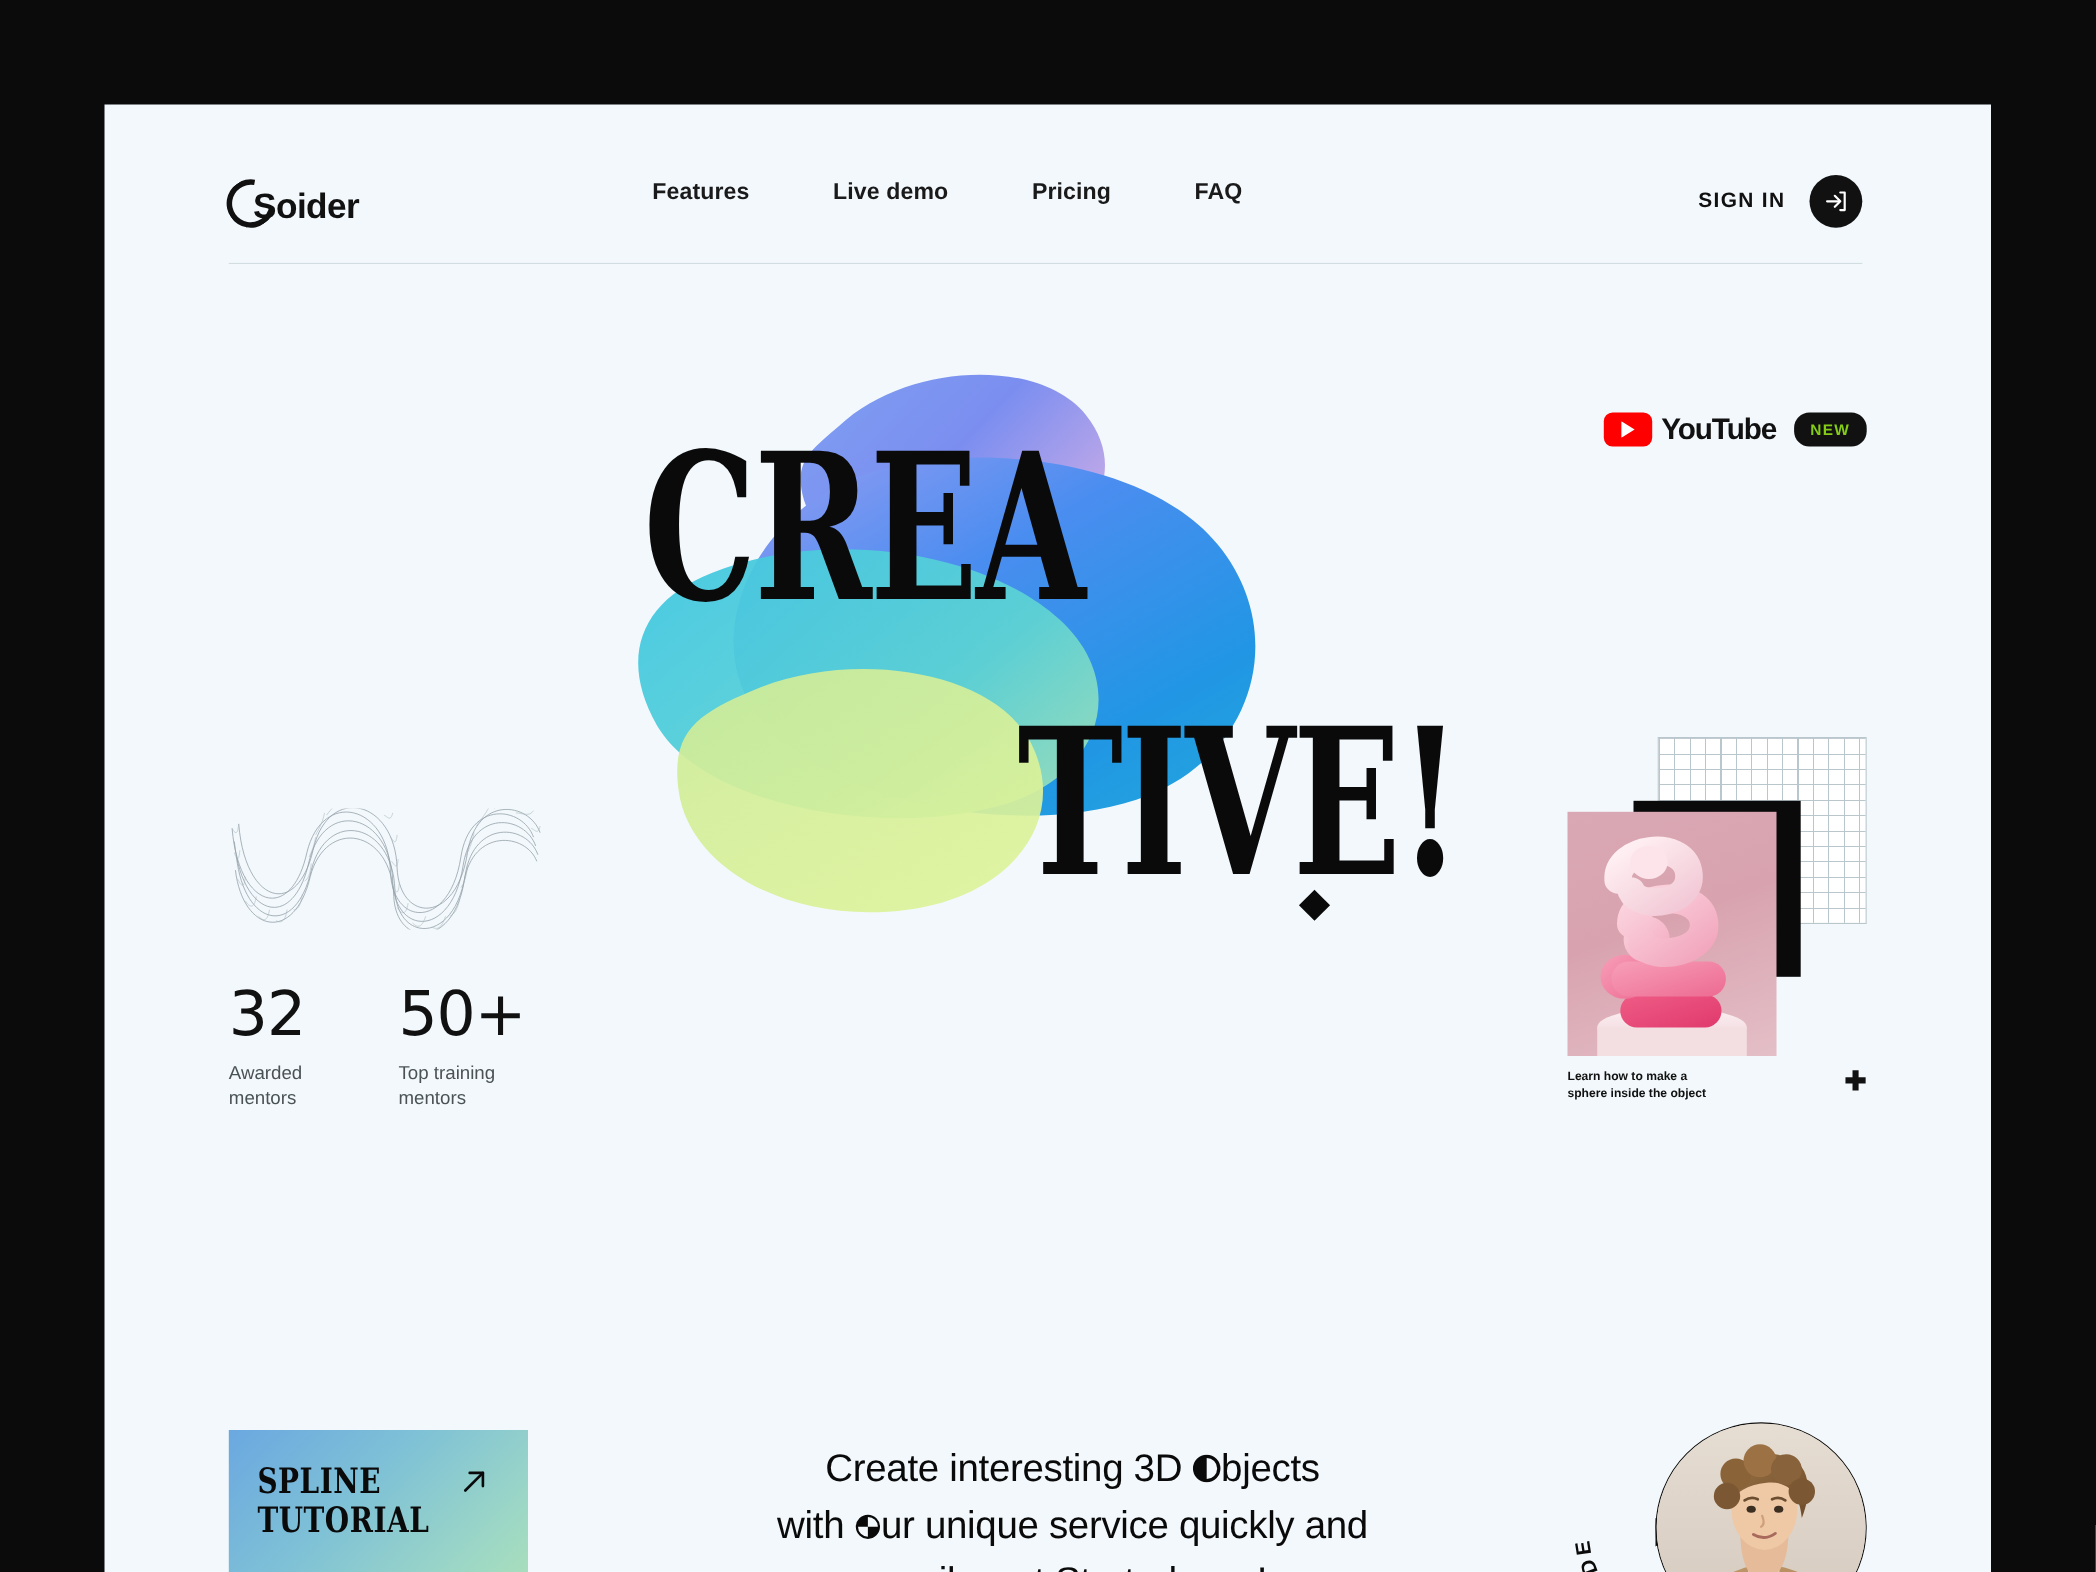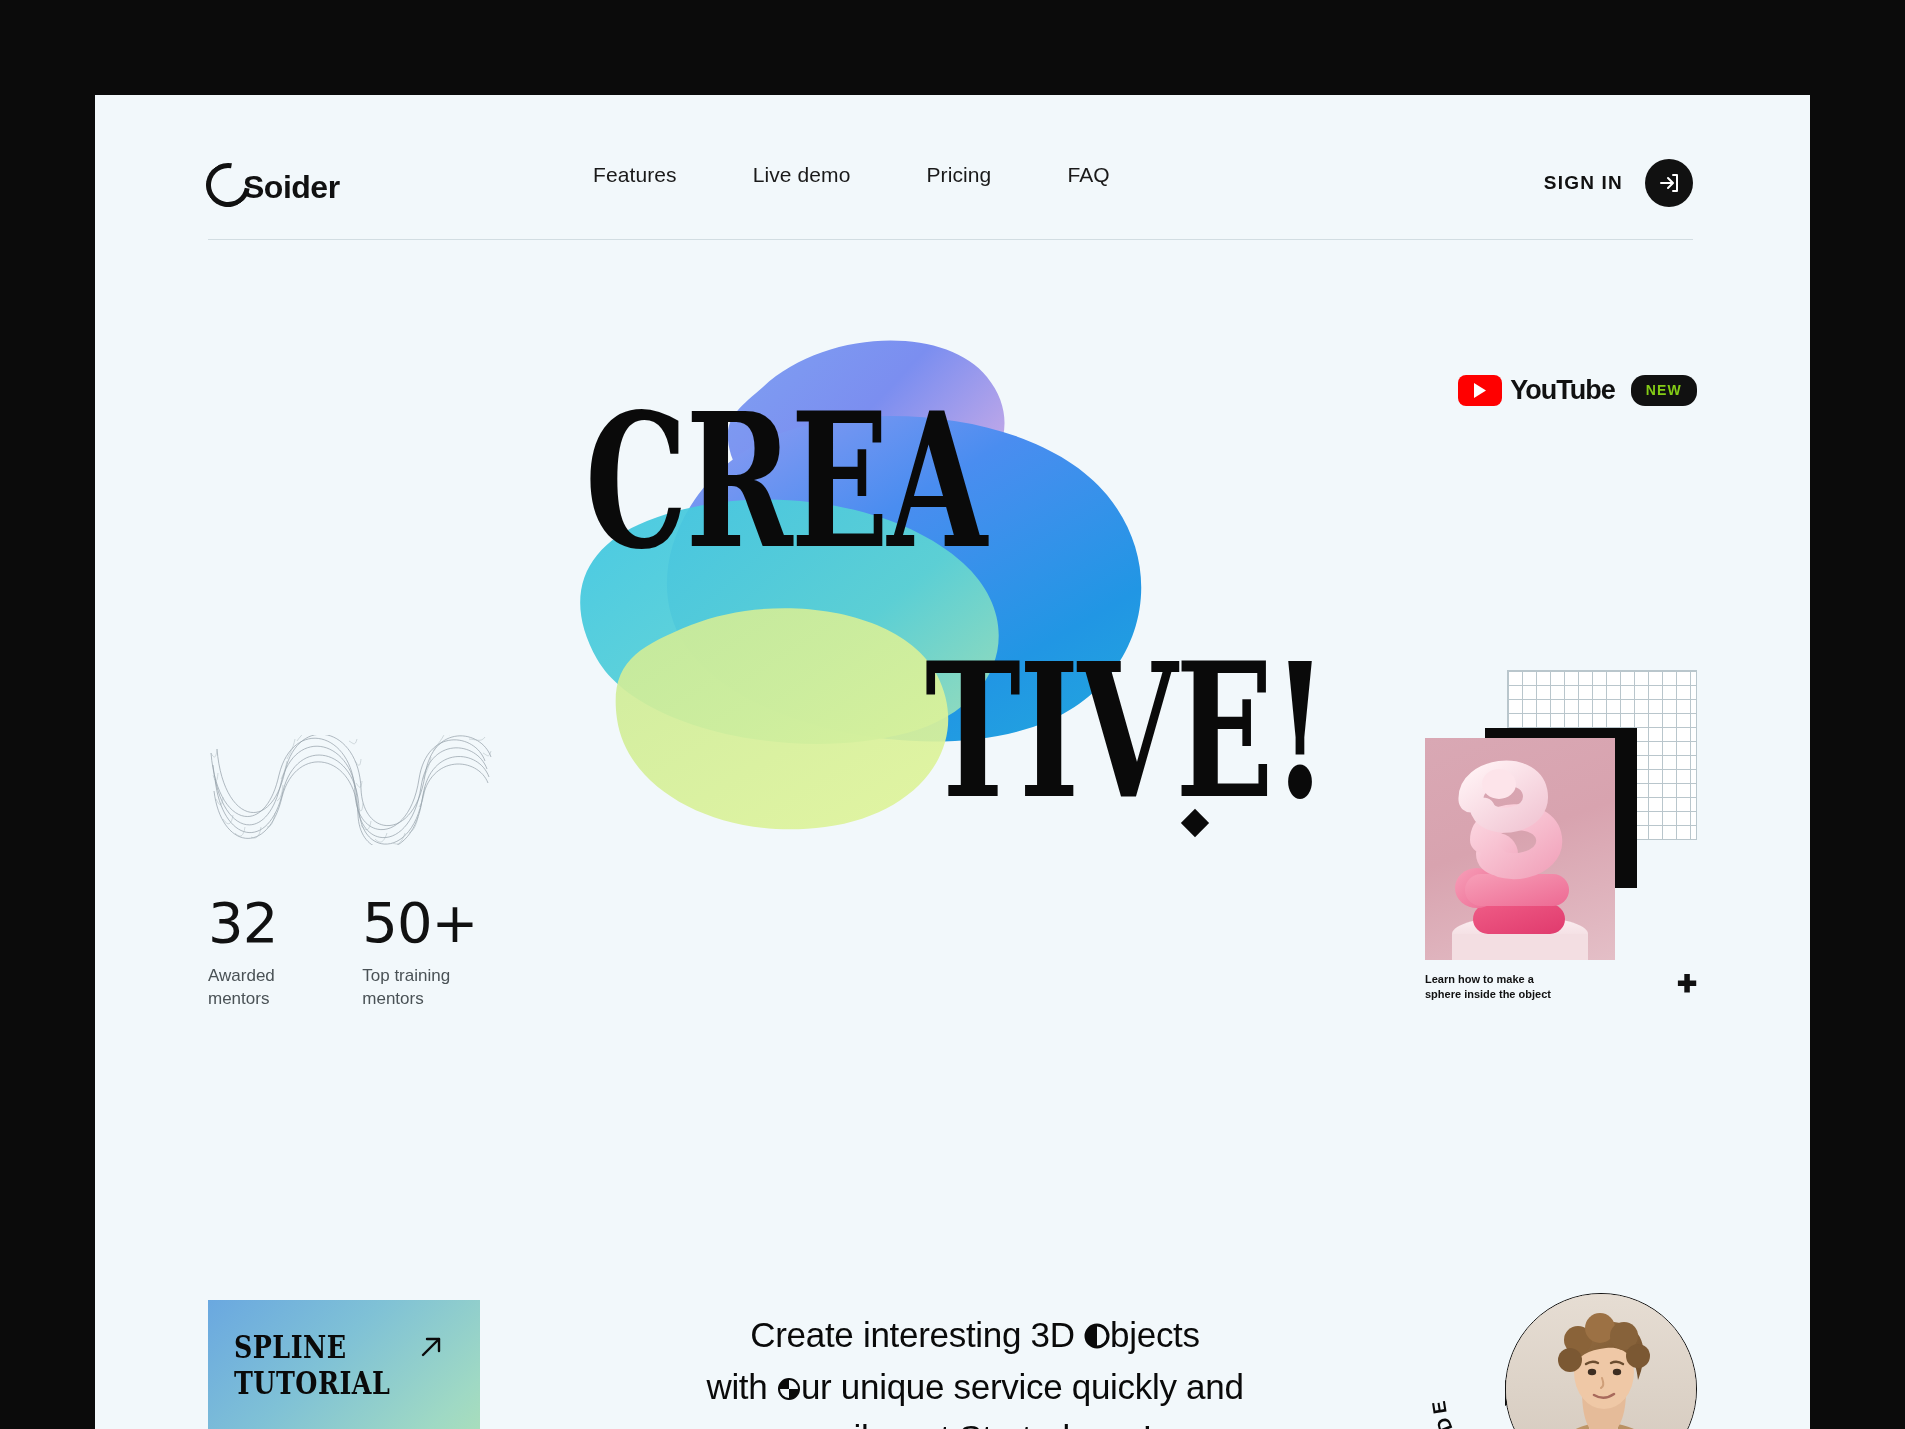--- a/index.html
+++ b/index.html
@@ -26,29 +26,29 @@
   }
   .logo{ display:flex; align-items:center; gap:0px; position:relative; }
   .logo-mark{
     width:44px; height:44px; border-radius:50%;
     border:5px solid #111; border-right-color:transparent;
     transform:rotate(-35deg);
     position:absolute; left:-2px; top:-6px;
   }
   .logo-text{
     font-size:32px; font-weight:700; color:#111;
-    letter-spacing:-0.5px; padding-left:35px; position:relative; z-index:2;
+    letter-spacing:-0.5px; padding-left:22px; position:relative; z-index:2;
   }
   .nav{
     display:flex; align-items:center; gap:76px;
     position:absolute; left:385px; top:28px;
   }
   .nav-item{
     font-size:21px; color:#1a1a1a; cursor:pointer;
-    font-weight:400; letter-spacing:.1px;
+    font-weight:700; letter-spacing:.1px;
   }
   .auth{
     position:absolute; right:0; top:24px;
     display:flex; align-items:center; gap:22px;
   }
   .signin-label{
     font-size:19px; font-weight:700; letter-spacing:1.2px; color:#111;
   }
   .signin-btn{
     width:48px; height:48px; border-radius:50%;

